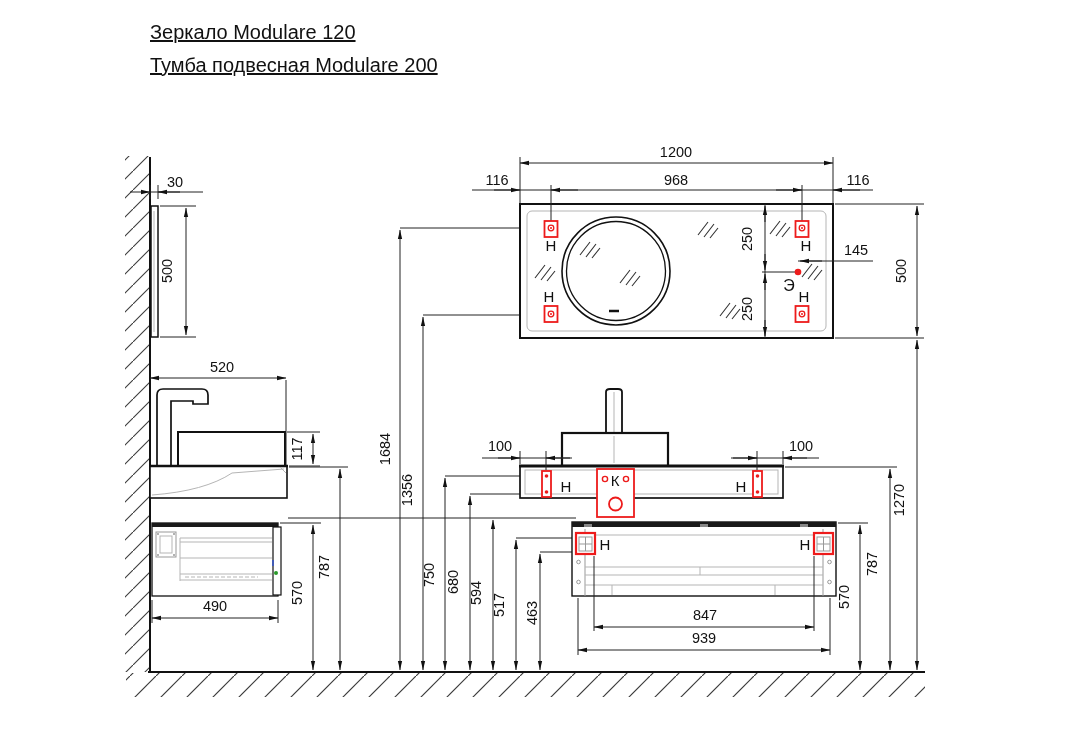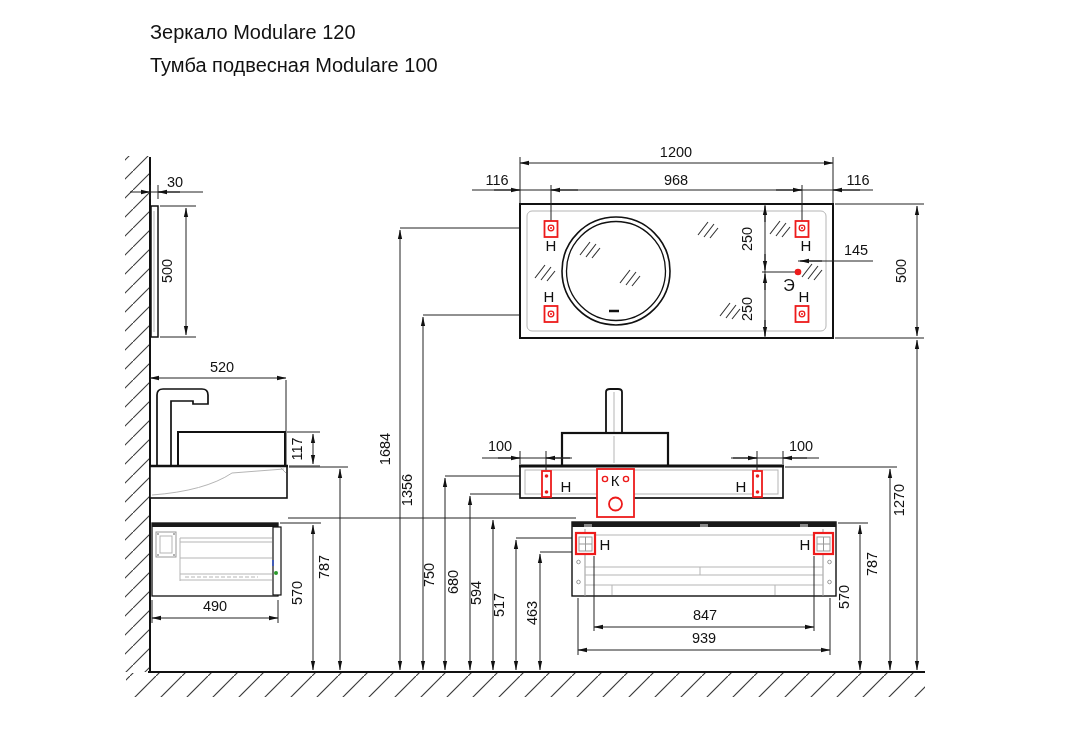--- a/index.html
+++ b/index.html
@@ -1,19 +1,19 @@
 <!DOCTYPE html>
 <html><head>
 <meta charset="utf-8">
 <style>
   html,body{margin:0;padding:0;background:#fff;}
   .canvas{position:relative;width:1077px;height:730px;background:#fff;overflow:hidden;
           font-family:"Liberation Sans",sans-serif;}
   .titles{position:absolute;left:150px;top:16px;color:#111;}
-  .titles div{font-size:20px;line-height:33px;white-space:nowrap;}
+  .titles div{font-size:20px;line-height:33px;white-space:nowrap;text-decoration:underline;}
   svg{position:absolute;left:0;top:0;}
   svg text{font-family:"Liberation Sans",sans-serif;fill:#111;}
   .dim{font-size:14.5px;}
   .lbl{font-size:15px;}
   .lbl-e{font-size:16px;}
   .edge{stroke:#111;fill:none;}
   .edge-w{stroke:#111;fill:#fff;}
   .thin{stroke:#222;stroke-width:1;fill:none;}
   .gray{stroke:#b5b5b5;stroke-width:1;fill:none;}
   .gray2{stroke:#999;stroke-width:1;fill:none;}
@@ -21,21 +21,21 @@
   .redf{fill:#ed1b1b;stroke:none;}
   .redw{stroke:#ed1b1b;fill:#fff;}
 </style>
 </head>
 <body>
 
 <div class="canvas">
 
   <div class="titles">
     <div>Зеркало Modulare 120</div>
-    <div>Тумба подвесная Modulare 100</div>
+    <div>Тумба подвесная Modulare 200</div>
   </div>
 
   <svg width="1077" height="730" viewBox="0 0 1077 730">
     <defs>
       <marker id="arr" viewBox="0 0 10 6" refX="9.3" refY="3" markerWidth="10" markerHeight="6" orient="auto-start-reverse">
         <path d="M0,0.8 L9.6,3 L0,5.2 Z" fill="#111"></path>
       </marker>
       <pattern id="hatchW" width="19" height="19" patternUnits="userSpaceOnUse">
         <path d="M0,19 L19,0" stroke="#3a3a3a" stroke-width="1.1"></path>
       </pattern>

